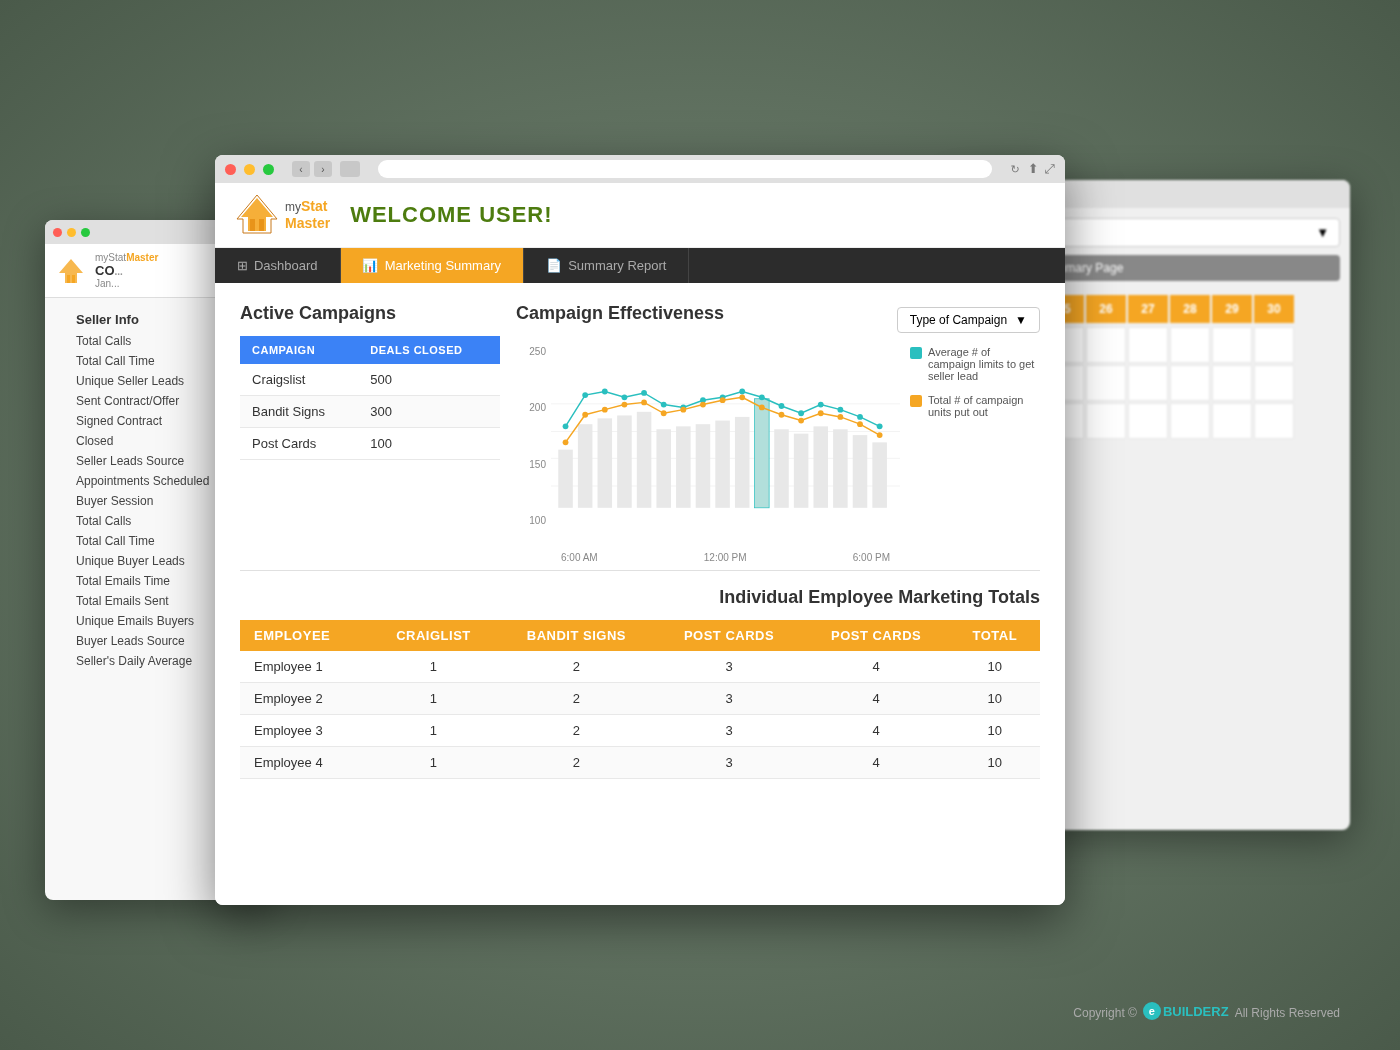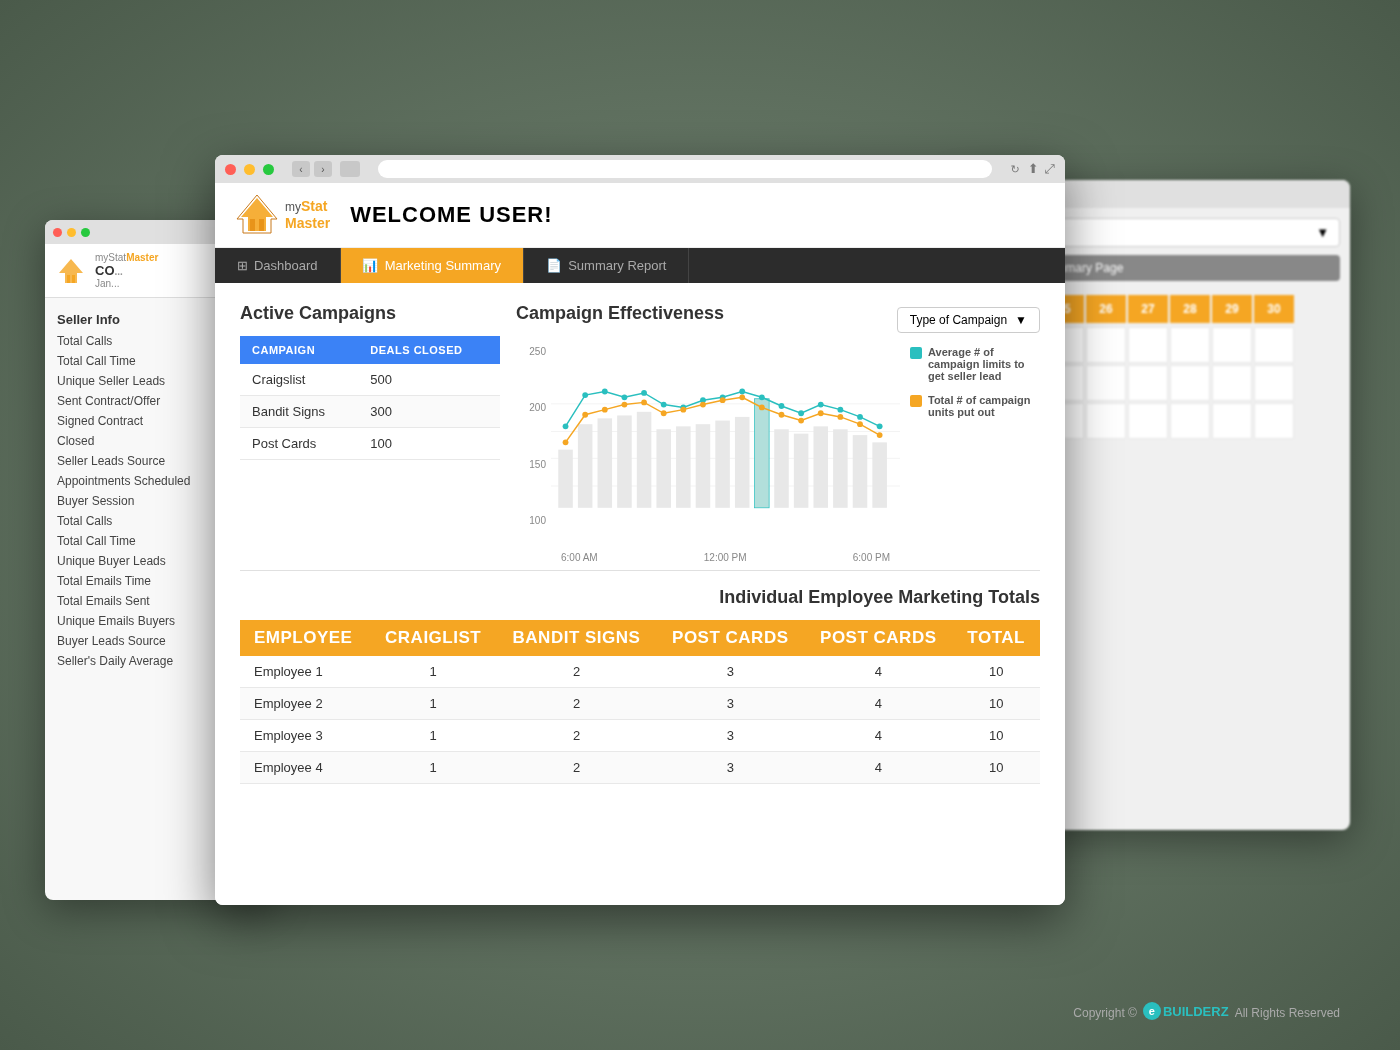--- a/index.html
+++ b/index.html
@@ -95,20 +95,21 @@
     .left-header {
       background: #fff;
       padding: 8px 10px;
       display: flex;
       align-items: center;
       gap: 8px;
       border-bottom: 1px solid #ddd;
     }
     .left-sidebar-nav {
       padding: 8px 12px;
+      margin-left: 19px;
     }
     .sidebar-section-label {
       font-size: 13px;
       font-weight: bold;
       color: #333;
       margin: 6px 0 4px;
     }
     .sidebar-nav-item {
       font-size: 12px;
       color: #444;
@@ -189,21 +190,21 @@
     }
     .logo-brand {
       font-size: 12px;
       color: #555;
       line-height: 1.2;
     }
     .logo-brand span { color: #f5a623; font-weight: bold; font-size: 14px; }
     .welcome-text {
       font-size: 22px;
       font-weight: bold;
-      color: #000000;
+      color: #4d7c0f;
       letter-spacing: 1px;
     }
     .main-nav {
       background: #2c2c2c;
       display: flex;
       align-items: stretch;
     }
     .nav-tab {
       padding: 10px 22px;
       color: #aaa;
@@ -288,21 +289,20 @@
     }
     .chart-area {
       flex: 1;
       height: 200px;
       position: relative;
     }
     .chart-legend {
       width: 130px;
       font-size: 11px;
       color: #555;
-      font-weight: bold;
     }
     .legend-item {
       display: flex;
       align-items: flex-start;
       gap: 6px;
       margin-bottom: 12px;
     }
     .legend-dot {
       width: 12px;
       height: 12px;
@@ -340,21 +340,21 @@
       font-size: 13px;
     }
     .employee-table thead tr {
       background: #f5a623;
       color: #fff;
     }
     .employee-table thead th {
       padding: 8px 14px;
       text-align: center;
       font-weight: bold;
-      font-size: 17px;
+      font-size: 13px;
       text-transform: uppercase;
       letter-spacing: 0.5px;
     }
     .employee-table thead th:first-child { text-align: left; }
     .employee-table tbody tr {
       border-bottom: 1px solid #e8e8e8;
     }
     .employee-table tbody tr:nth-child(even) { background: #fafafa; }
     .employee-table tbody td {
       padding: 8px 14px;

